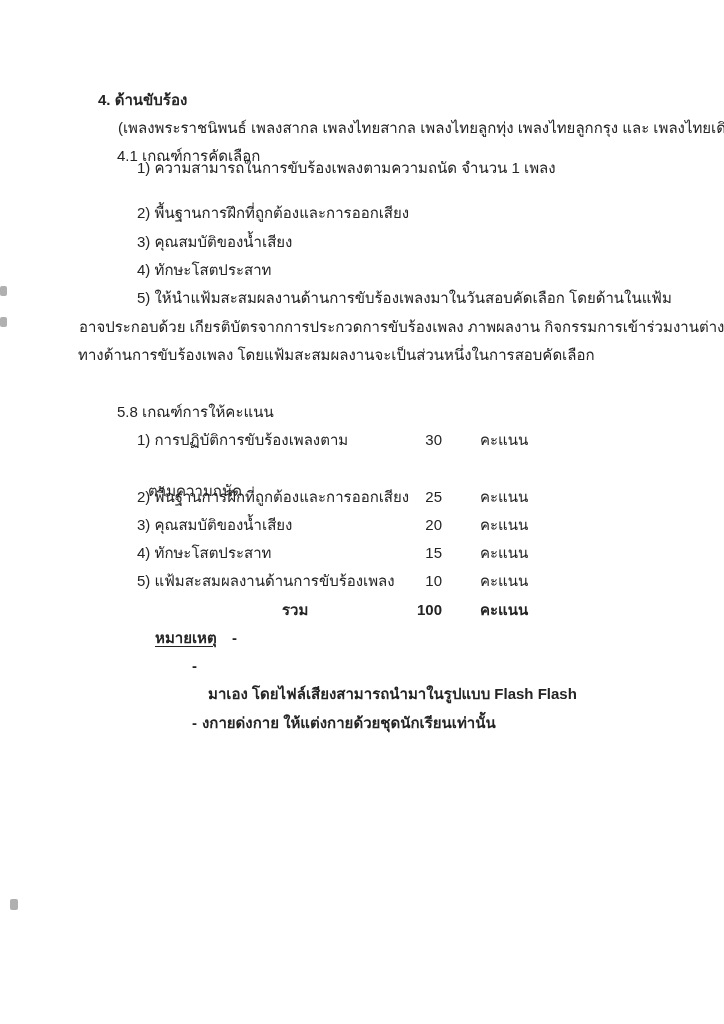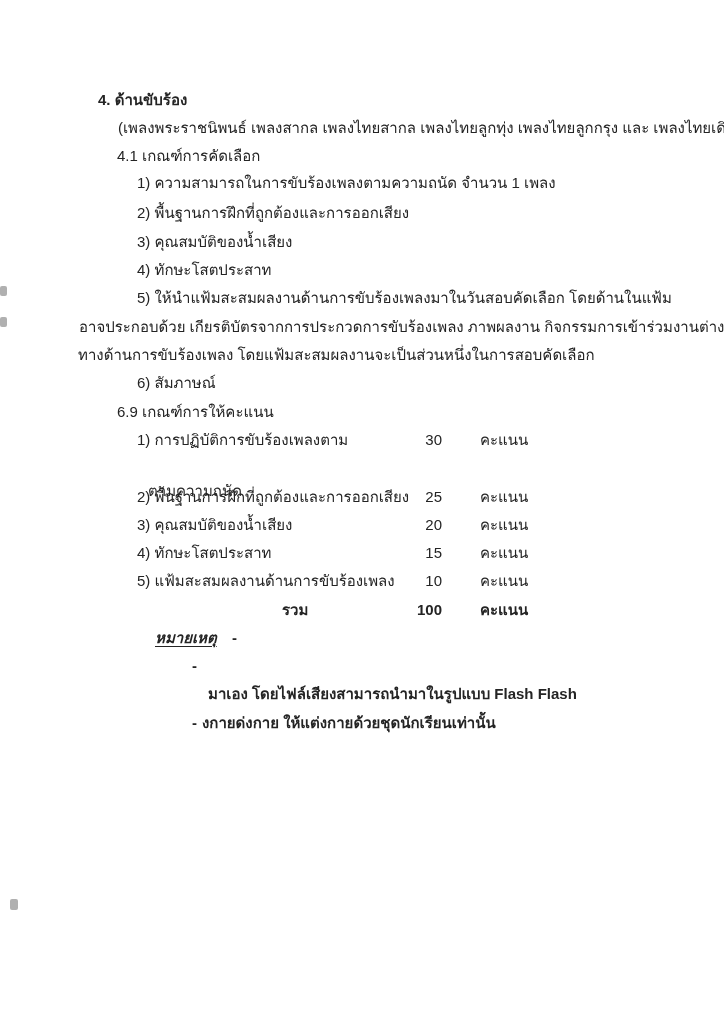--- a/index.html
+++ b/index.html
@@ -16,21 +16,21 @@
     font-size:15px;
     line-height:28px;
   }
   .ln{position:absolute;left:0;width:724px;height:28px;white-space:nowrap;}
   .ln span{display:inline-block;}
   .abs{position:absolute;top:0;}
   .bold{font-weight:bold;}
   .lbl{position:absolute;top:0;}
   .score{position:absolute;top:0;left:370px;width:72px;text-align:right;}
   .unit{position:absolute;top:0;left:480px;}
-  .note-head{text-decoration:underline;text-underline-offset:3px;font-style:italic;}
+  .note-head{text-decoration:underline;text-underline-offset:3px;}
   .speck{position:absolute;background:#b0b0b0;border-radius:2px;}
   .speck.s1{left:0;top:286px;width:7px;height:10px;}
   .speck.s2{left:0;top:317px;width:7px;height:10px;}
   .speck.s3{left:10px;top:899px;width:8px;height:11px;}
 </style>
 </head>
 <body>
 
 <div class="page">
 
@@ -42,47 +42,44 @@
     <span class="abs" style="left:98px">4. ด้านขับร้อง</span>
   </div>
 
   <div class="ln" style="top:114px">
     <span class="abs" style="left:118px">(เพลงพระราชนิพนธ์ เพลงสากล เพลงไทยสากล เพลงไทยลูกทุ่ง เพลงไทยลูกกรุง และ เพลงไทยเดิม)</span>
   </div>
 
   <div class="ln" style="top:142px">
     <span class="abs" style="left:117px">4.1 เกณฑ์การคัดเลือก</span>
   </div>
-  <div class="ln" style="top:169px">
+  <div class="ln" style="top:154px">
     <span class="abs" style="left:137px">1) ความสามารถในการขับร้องเพลงตามความถนัด จำนวน 1 เพลง</span>
   </div>
   <div class="ln" style="top:199px">
     <span class="abs" style="left:137px">2) พื้นฐานการฝึกที่ถูกต้องและการออกเสียง</span>
   </div>
   <div class="ln" style="top:228px">
     <span class="abs" style="left:137px">3) คุณสมบัติของน้ำเสียง</span>
   </div>
   <div class="ln" style="top:256px">
     <span class="abs" style="left:137px">4) ทักษะโสตประสาท</span>
   </div>
   <div class="ln" style="top:284px">
     <span class="abs" style="left:137px">5) ให้นำแฟ้มสะสมผลงานด้านการขับร้องเพลงมาในวันสอบคัดเลือก โดยด้านในแฟ้ม</span>
   </div>
   <div class="ln" style="top:313px">
     <span class="abs" style="left:79px">อาจประกอบด้วย เกียรติบัตรจากการประกวดการขับร้องเพลง ภาพผลงาน กิจกรรมการเข้าร่วมงานต่าง ๆ</span>
   </div>
   <div class="ln" style="top:341px">
     <span class="abs" style="left:78px">ทางด้านการขับร้องเพลง โดยแฟ้มสะสมผลงานจะเป็นส่วนหนึ่งในการสอบคัดเลือก</span>
   </div>
-  <div class="ln" style="top:369px">
-    <span class="abs" style="left:137px">6) สัมภาษณ์</span>
-  </div>
 
   <div class="ln" style="top:398px">
-    <span class="abs" style="left:117px">6.9 เกณฑ์การให้คะแนน</span>
+    <span class="abs" style="left:117px">5.8 เกณฑ์การให้คะแนน</span>
   </div>
 
   <div class="ln" style="top:426px">
     <span class="lbl" style="left:137px">1) การปฏิบัติการขับร้องเพลงตาม</span>
     <span class="score">30</span>
     <span class="unit">คะแนน</span>
   </div>
   <div class="ln" style="top:477px">
     <span class="abs" style="left:148px">ตามความถนัด</span>
   </div>

